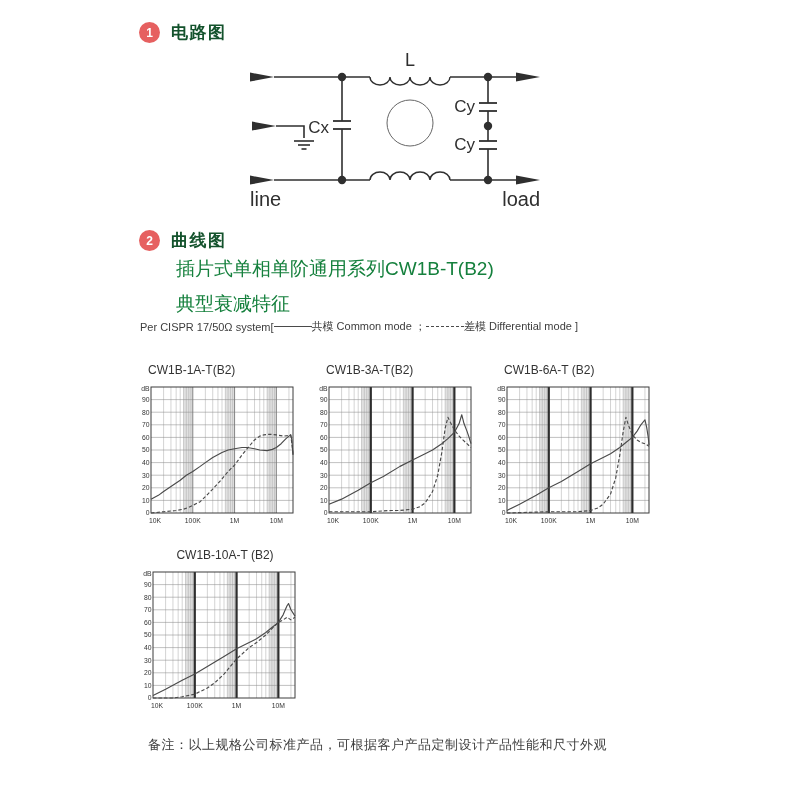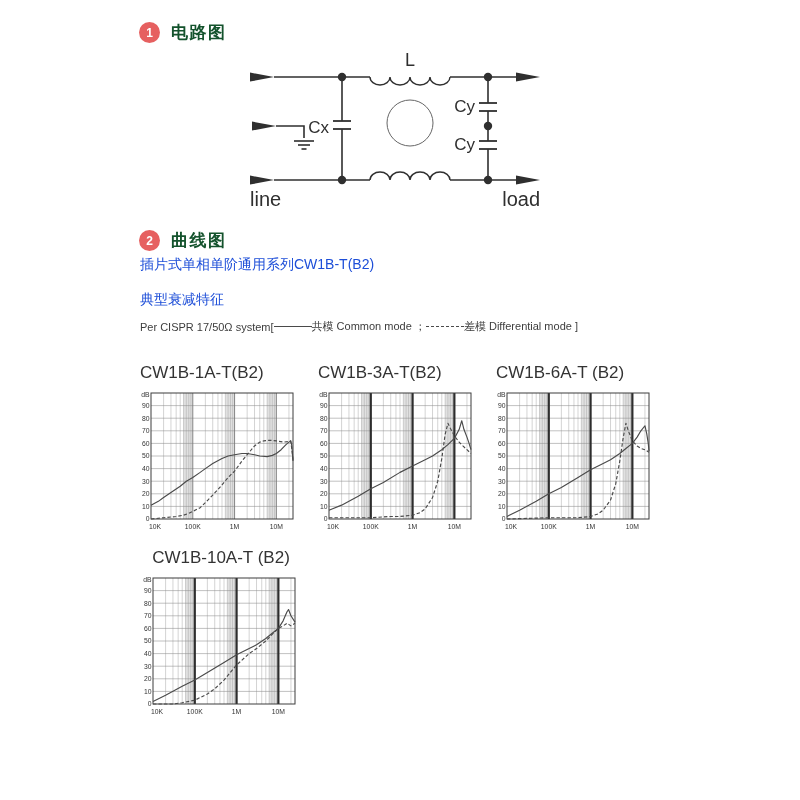--- a/index.html
+++ b/index.html
@@ -2,28 +2,28 @@
 <html><head>
 <meta charset="utf-8">
 <style>
   html,body{margin:0;padding:0;background:#fff;}
   .page{position:relative;width:800px;height:800px;background:#ffffff;overflow:hidden;
         font-family:"Liberation Sans","DejaVu Sans",sans-serif;color:#3d3d3d;}
   .sec-header{position:absolute;display:flex;align-items:center;gap:11px;}
   .badge{width:21px;height:21px;border-radius:50%;color:#fff;font-size:12px;font-weight:bold;
          display:flex;align-items:center;justify-content:center;}
   .sec-title{font-size:17px;font-weight:600;letter-spacing:1.5px;color:#14532d;}
-  .sub{position:absolute;font-size:14px;color:#1d4ed8;}
+  .sub{position:absolute;font-size:19px;color:#15803d;margin-left:36px;}
   .sub2{font-weight:400;}
   .legend-row{position:absolute;display:flex;align-items:center;gap:0;font-size:11px;color:#3d3d3d;}
   .line-sample{display:inline-block;width:38px;height:0;border-top:1.6px solid #4a4a4a;}
   .line-sample.dashed{border-top-style:dashed;}
   .circuit-svg{position:absolute;left:248px;top:46px;}
   .chart{position:absolute;width:164px;}
-  .chart-title{font-size:17px;color:#333;margin:0 0 3px 6px;white-space:nowrap;}
+  .chart-title{font-size:12px;color:#333;margin:0 0 3px 14px;white-space:nowrap;}
   .note{position:absolute;font-size:13px;color:#3d3d3d;letter-spacing:0.5px;}
   svg text{font-family:"Liberation Sans","DejaVu Sans",sans-serif;}
   .circ-label{font-size:17px;fill:#2f2f2f;}
   .circ-label-big{font-size:20px;fill:#2f2f2f;}
 </style>
 </head>
 <body>
 
 <div class="page">
 
@@ -354,14 +354,15 @@
         <text x="15.5" y="135.4" text-anchor="end" font-size="6.8" fill="#333">0</text>
         <text y="143" font-size="6.8" fill="#333" x="15" text-anchor="start">10K</text>
         <text y="143" font-size="6.8" fill="#333" x="58.79002561481231" text-anchor="middle">100K</text>
         <text y="143" font-size="6.8" fill="#333" x="100.58005122962462" text-anchor="middle">1M</text>
         <text y="143" font-size="6.8" fill="#333" x="142.37007684443694" text-anchor="middle">10M</text>
         <polyline points="17.00,130.48 29.58,124.18 46.21,115.36 58.79,109.06 71.37,101.50 88.00,91.42 100.58,83.86 113.16,77.56 120.52,73.78 129.79,67.48 135.90,62.44 142.37,57.40 147.13,49.84 150.90,41.02 152.53,38.50 154.95,44.80 159.00,51.10" fill="none" stroke="#4a4a4a" stroke-width="1.15" stroke-linejoin="round"></polyline>
         <polyline points="17.00,133.00 36.94,133.00 46.21,131.74 58.79,129.22 71.37,122.92 78.73,117.88 88.00,109.06 100.58,93.94 113.16,82.60 120.52,77.56 129.79,70.00 135.90,63.70 142.37,57.40 147.13,54.88 150.90,52.36 153.04,53.62 154.95,54.88 159.00,52.36" fill="none" stroke="#4a4a4a" stroke-width="1.15" stroke-linejoin="round" stroke-dasharray="3.4,2.1"></polyline>
       </svg>
   </div>
 
+  <div class="note" style="left:148px;top:736px;">备注：以上规格公司标准产品，可根据客户产品定制设计产品性能和尺寸外观</div>
 
 </div>
 
 </body></html>

